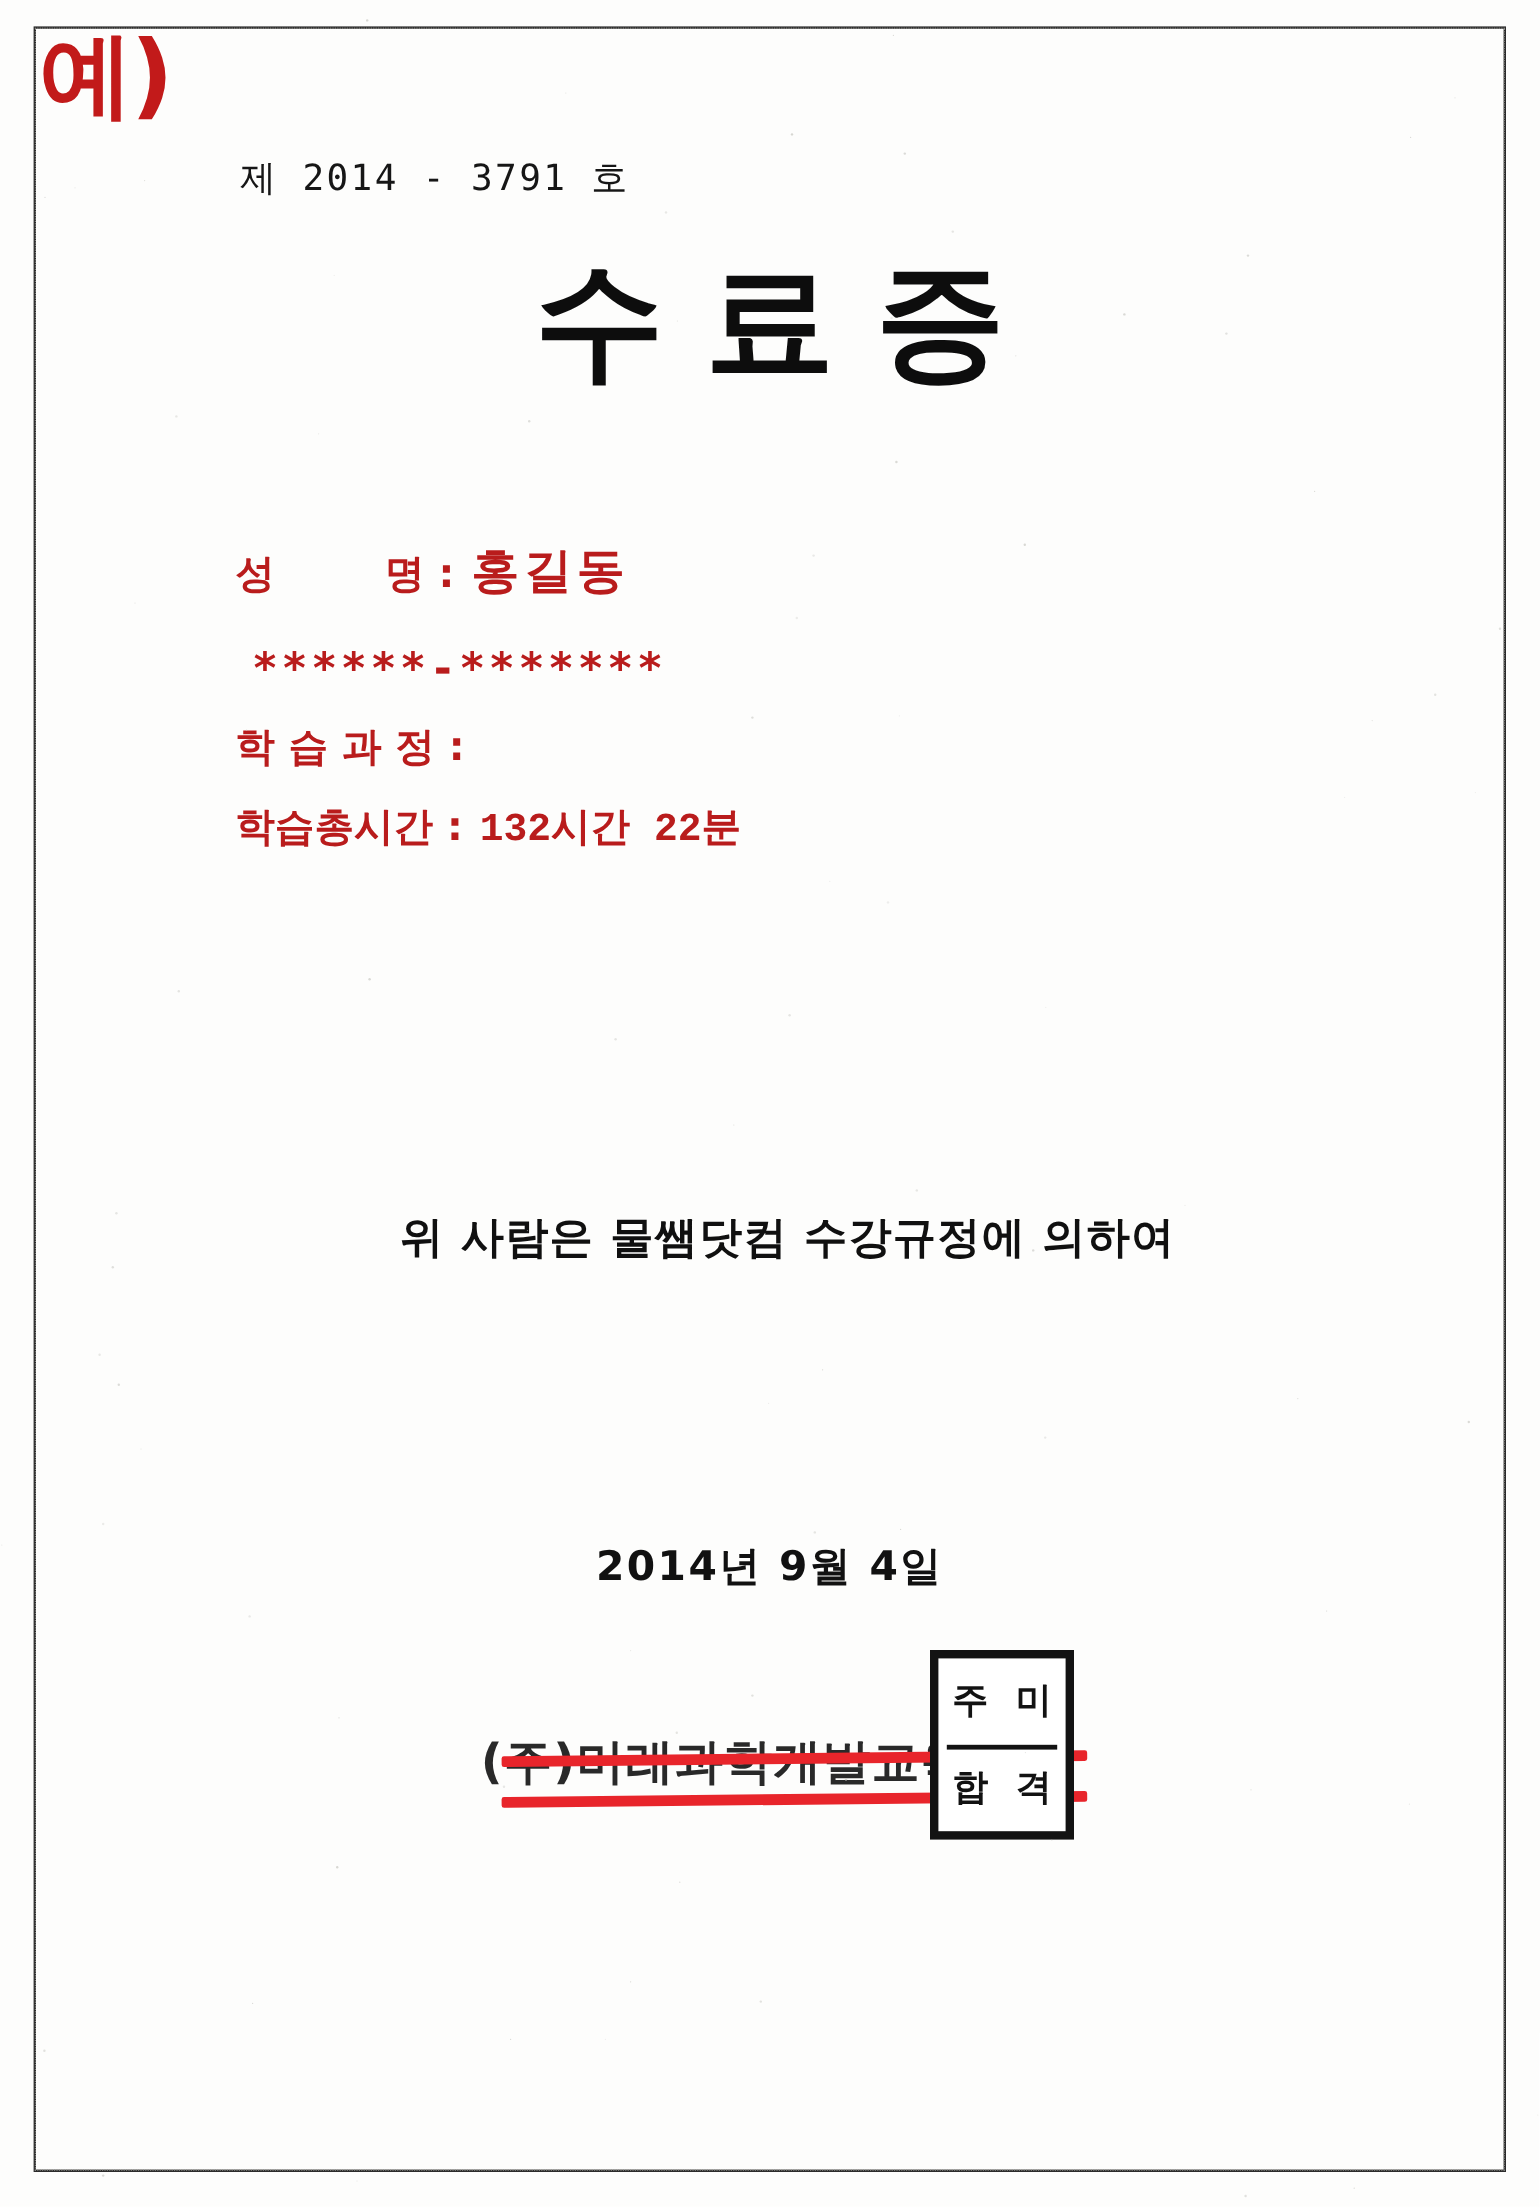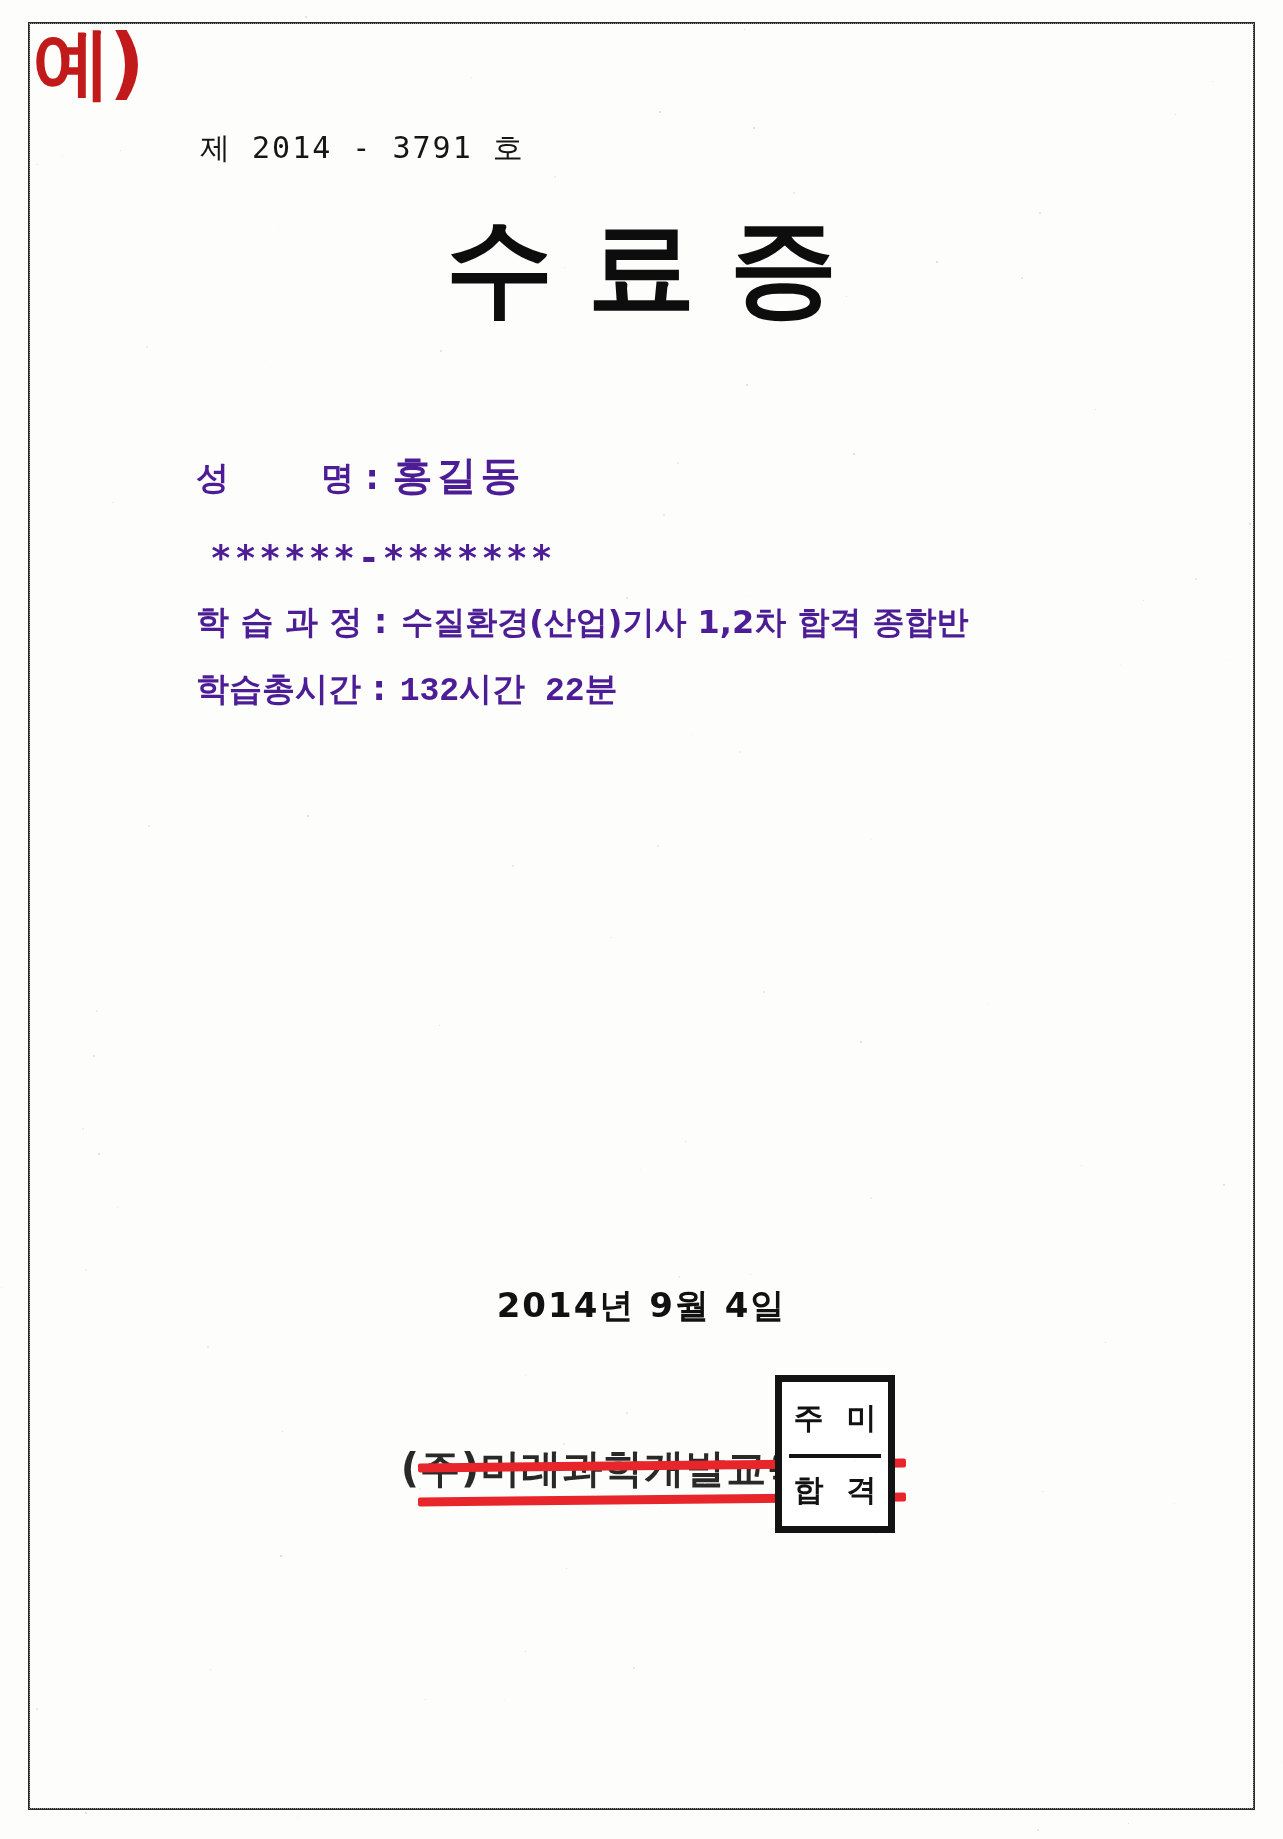--- a/index.html
+++ b/index.html
@@ -81,21 +81,21 @@
     position: absolute;
     left: 196px;
     top: 448px;
     width: 980px;
   }
   .field-row {
     display: flex;
     align-items: baseline;
     margin-bottom: 22px;
     font-size: 33px;
-    color: #4c1d95;
+    color: #b91c1c;
   }
   .field-row.name-row {
     margin-bottom: 34px;
   }
   .field-label {
     flex: 0 0 auto;
     white-space: pre;
     font-weight: 700;
     letter-spacing: 0px;
   }
@@ -236,32 +236,32 @@
       <span class="field-label">성        명 :</span>
       <span class="field-value name">홍길동</span>
     </div>
 
     <div class="field-row">
       <span class="field-value rrn">******-*******</span>
     </div>
 
     <div class="field-row">
       <span class="field-label">학 습 과 정 :</span>
-      <span class="field-value course">수질환경(산업)기사 1,2차 합격 종합반</span>
     </div>
 
 
     <div class="field-row">
       <span class="field-label">학습총시간 :</span>
       <span class="field-value hours">132시간 22분</span>
     </div>
 
   </div>
 
   <div class="statement">
+    <span class="line1">위 사람은 물쌤닷컴 수강규정에 의하여</span>
   </div>
 
   <div class="issue-date">2014년 9월 4일</div>
 
   <div class="issuer-wrap">
     <div class="issuer-name">(주)미래과학개발교육원</div>
     <div class="strike s1"></div>
     <div class="strike s2"></div>
   </div>
 

